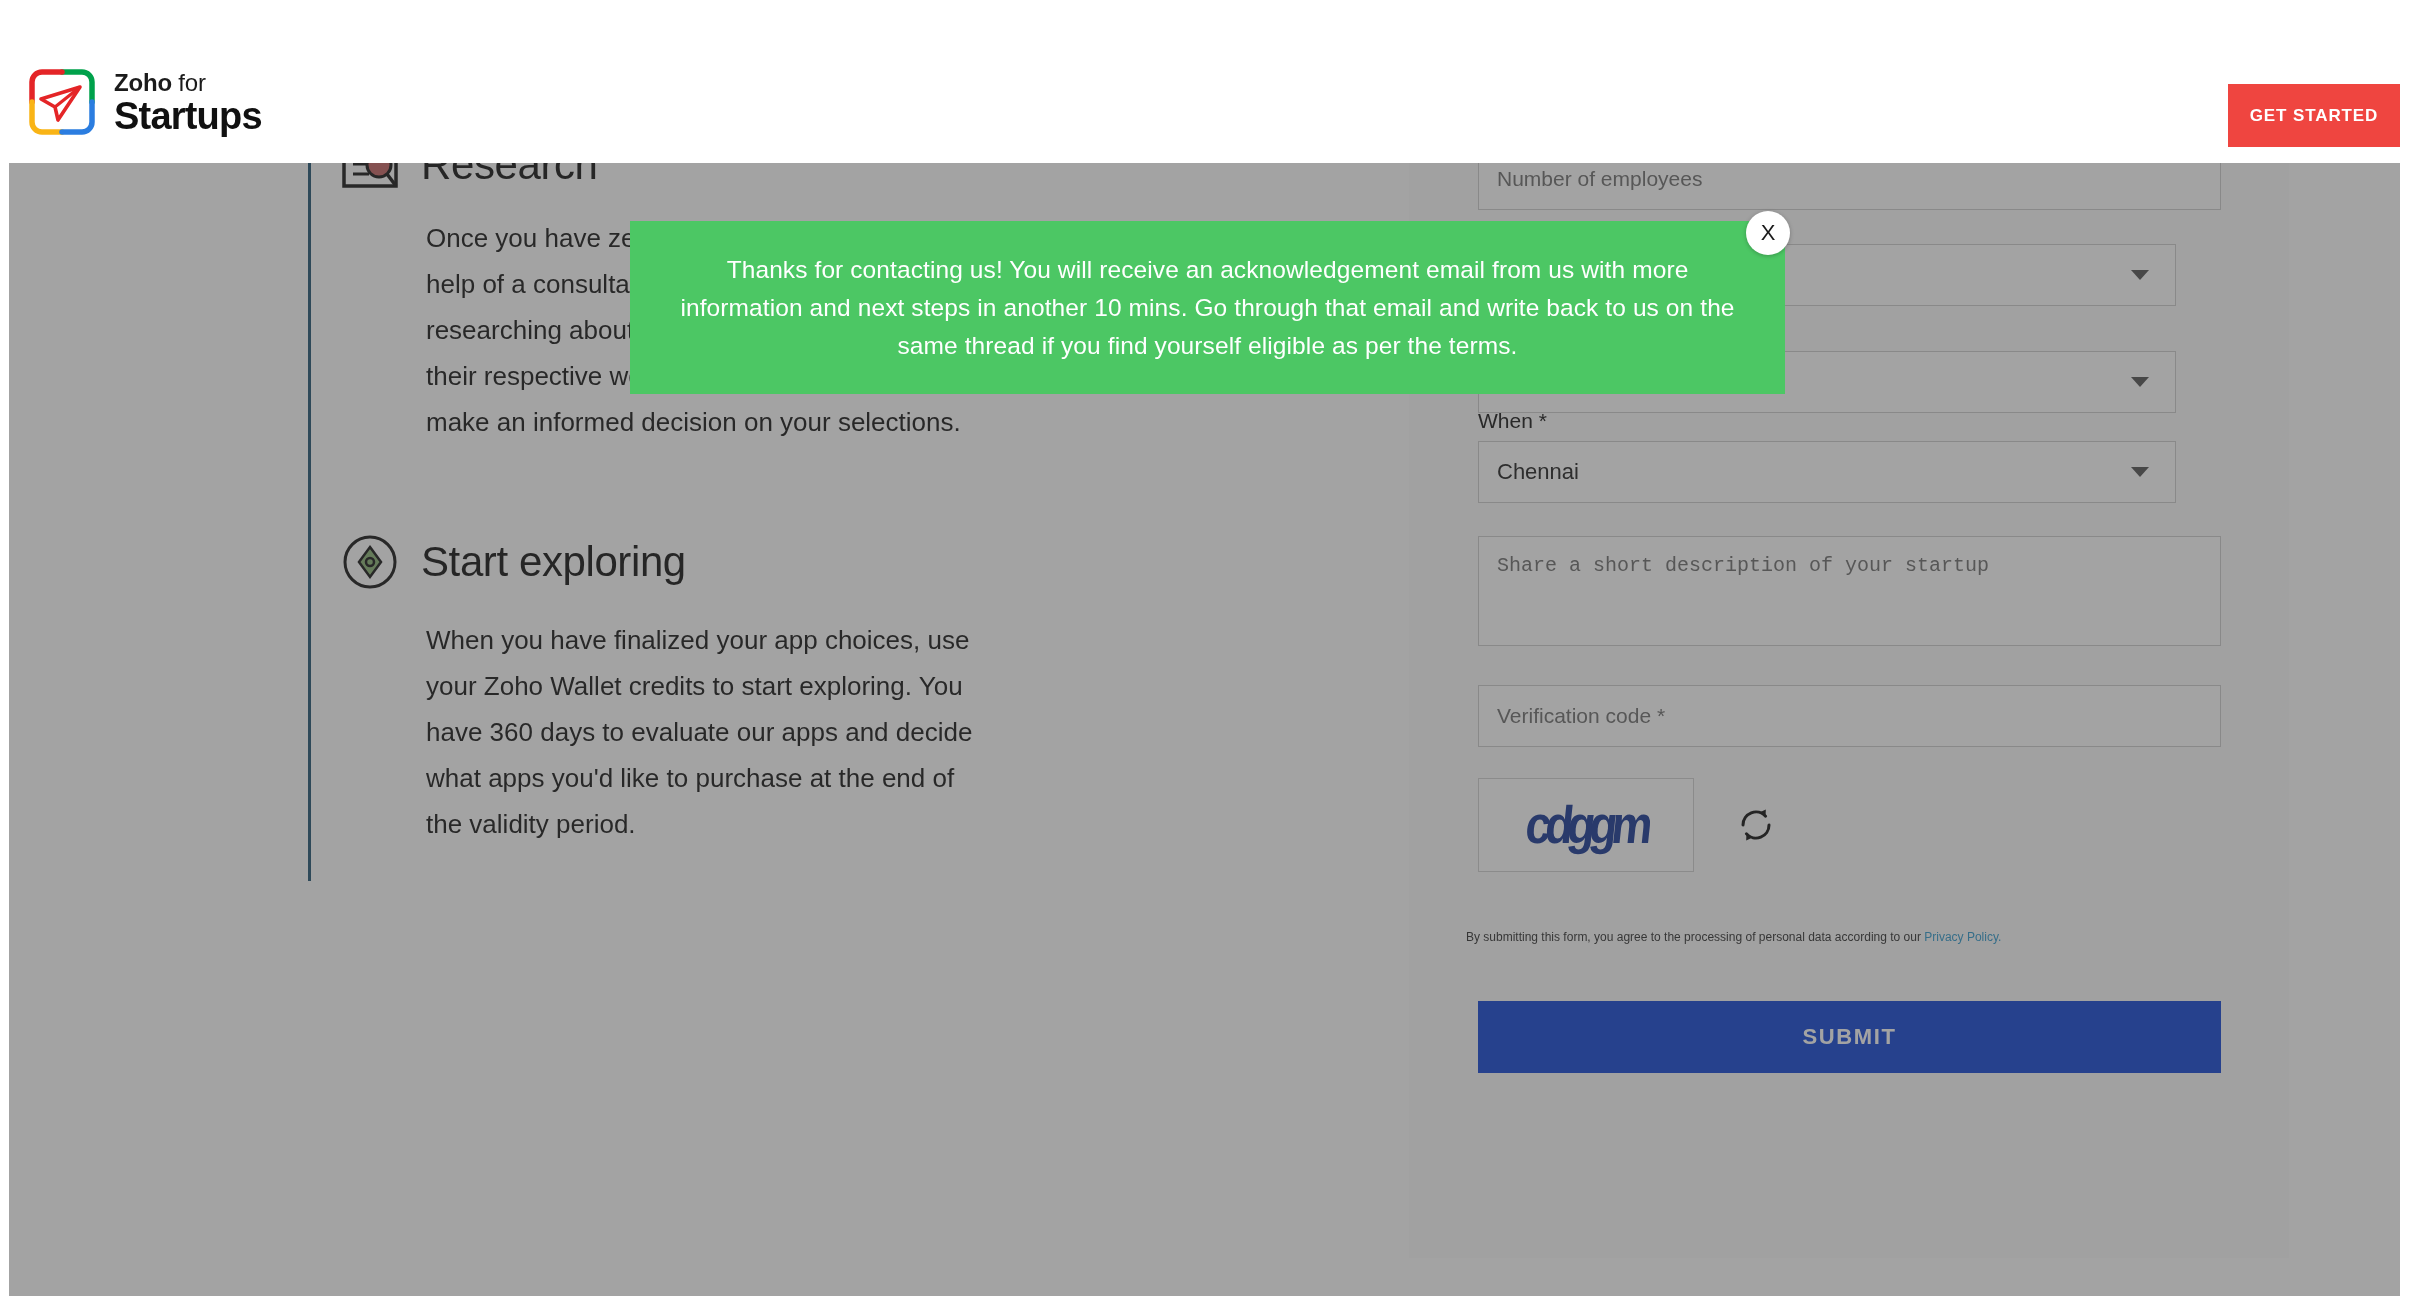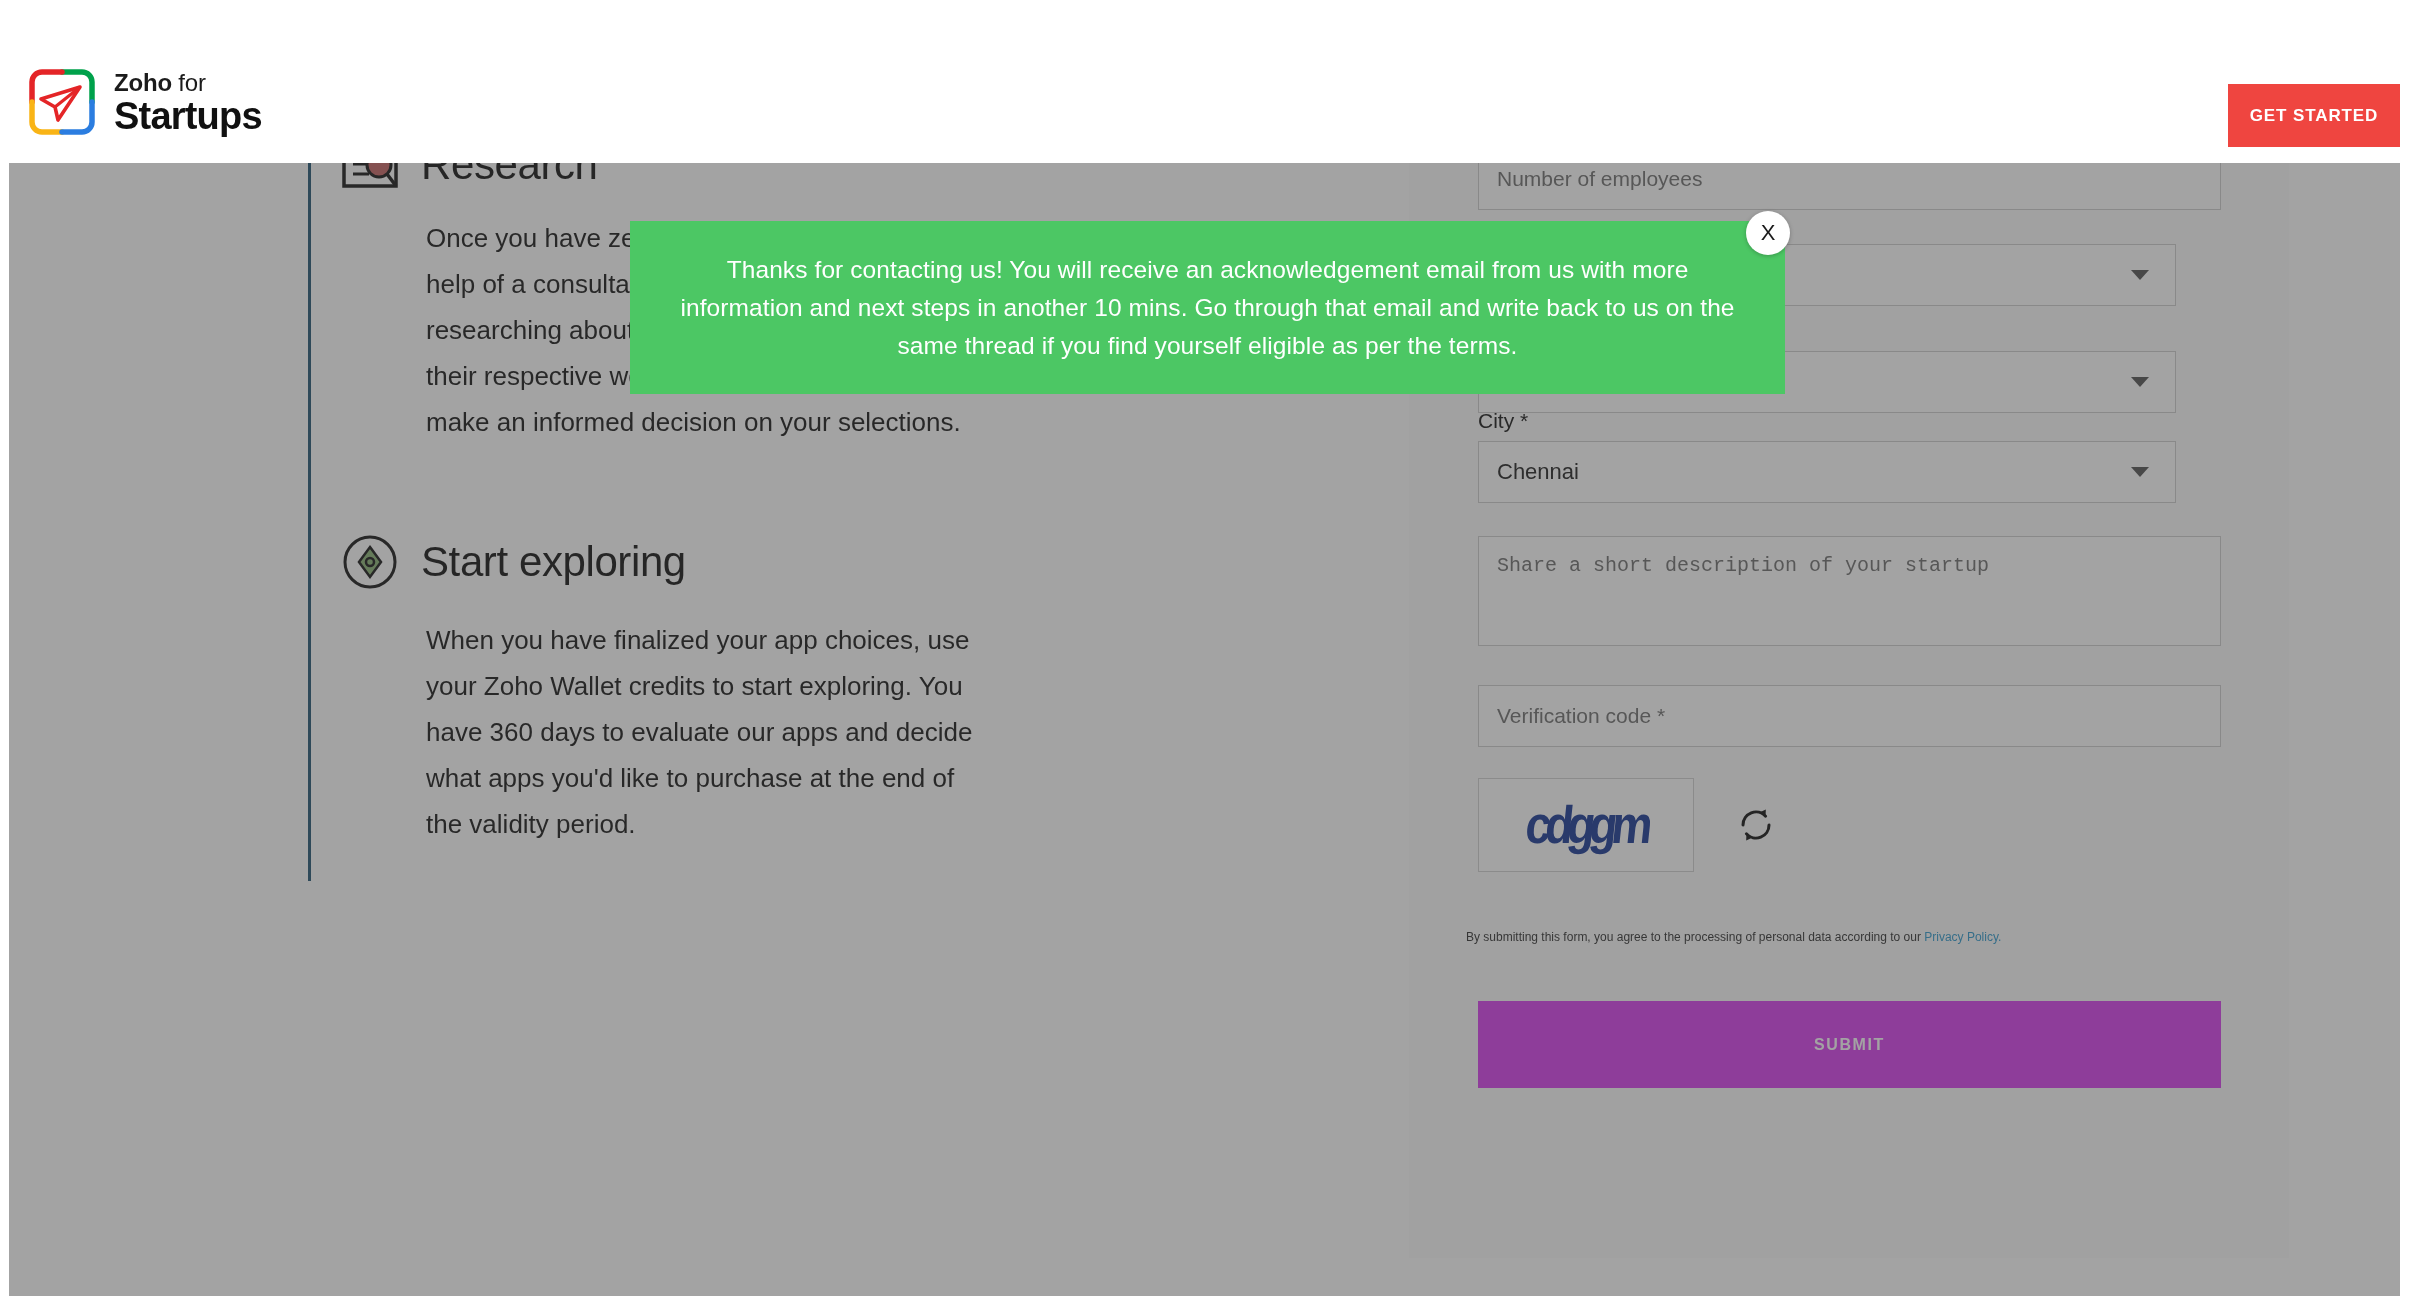--- a/index.html
+++ b/index.html
@@ -110,23 +110,23 @@
     font-size: 46px; color: #22409a; letter-spacing: -6px;
     transform: skewX(-6deg) scaleY(1.15);
   }
   .refresh-btn { width: 44px; height: 44px; cursor:pointer; }
   .consent {
     position:absolute; left: 57px; width: 760px;
     font-size: 12px; line-height: 29px; color: #3a3a3a;
   }
   .consent a { color: #3a9fd0; text-decoration: none; }
   .submit-btn {
-    position:absolute; left: 69px; width: 743px; height: 87px;
-    background: #d946ef; color: #ffffff; border: none; cursor: pointer;
-    font-size: 16px; font-weight: 700; letter-spacing: 1.6px;
+    position:absolute; left: 69px; width: 743px; height: 72px;
+    background: #1d4ed8; color: #ffffff; border: none; cursor: pointer;
+    font-size: 22px; font-weight: 700; letter-spacing: 1.6px;
     font-family: "Liberation Sans", sans-serif;
   }
 
   
   .overlay {
     position:absolute; left: 0; top: 163px; width: 2412px; height: 1133px;
     background: rgba(51,51,51,0.45); z-index: 30; pointer-events: none;
   }
   .overlay-gap-l { position:absolute; left:0; top:163px; width:9px; height:1133px; background:#ffffff; z-index:31; }
   .overlay-gap-r { position:absolute; right:0; top:163px; width:12px; height:1133px; background:#ffffff; z-index:31; }
@@ -208,21 +208,21 @@
 
         <div class="field" style="top:156px;">
           <label class="flabel">State *</label>
           <div class="fselect">
             <span>Tamil Nadu</span>
             <span class="caret"></span>
           </div>
         </div>
 
         <div class="field" style="top:246px;">
-          <label class="flabel">City *</label>
+          <label class="flabel">When *</label>
           <div class="fselect">
             <span>Chennai</span>
             <span class="caret"></span>
           </div>
         </div>
 
         <div class="field" style="top:373px;">
           <textarea class="ftextarea" placeholder="Share a short description of your startup" style=""></textarea>
         </div>
 

